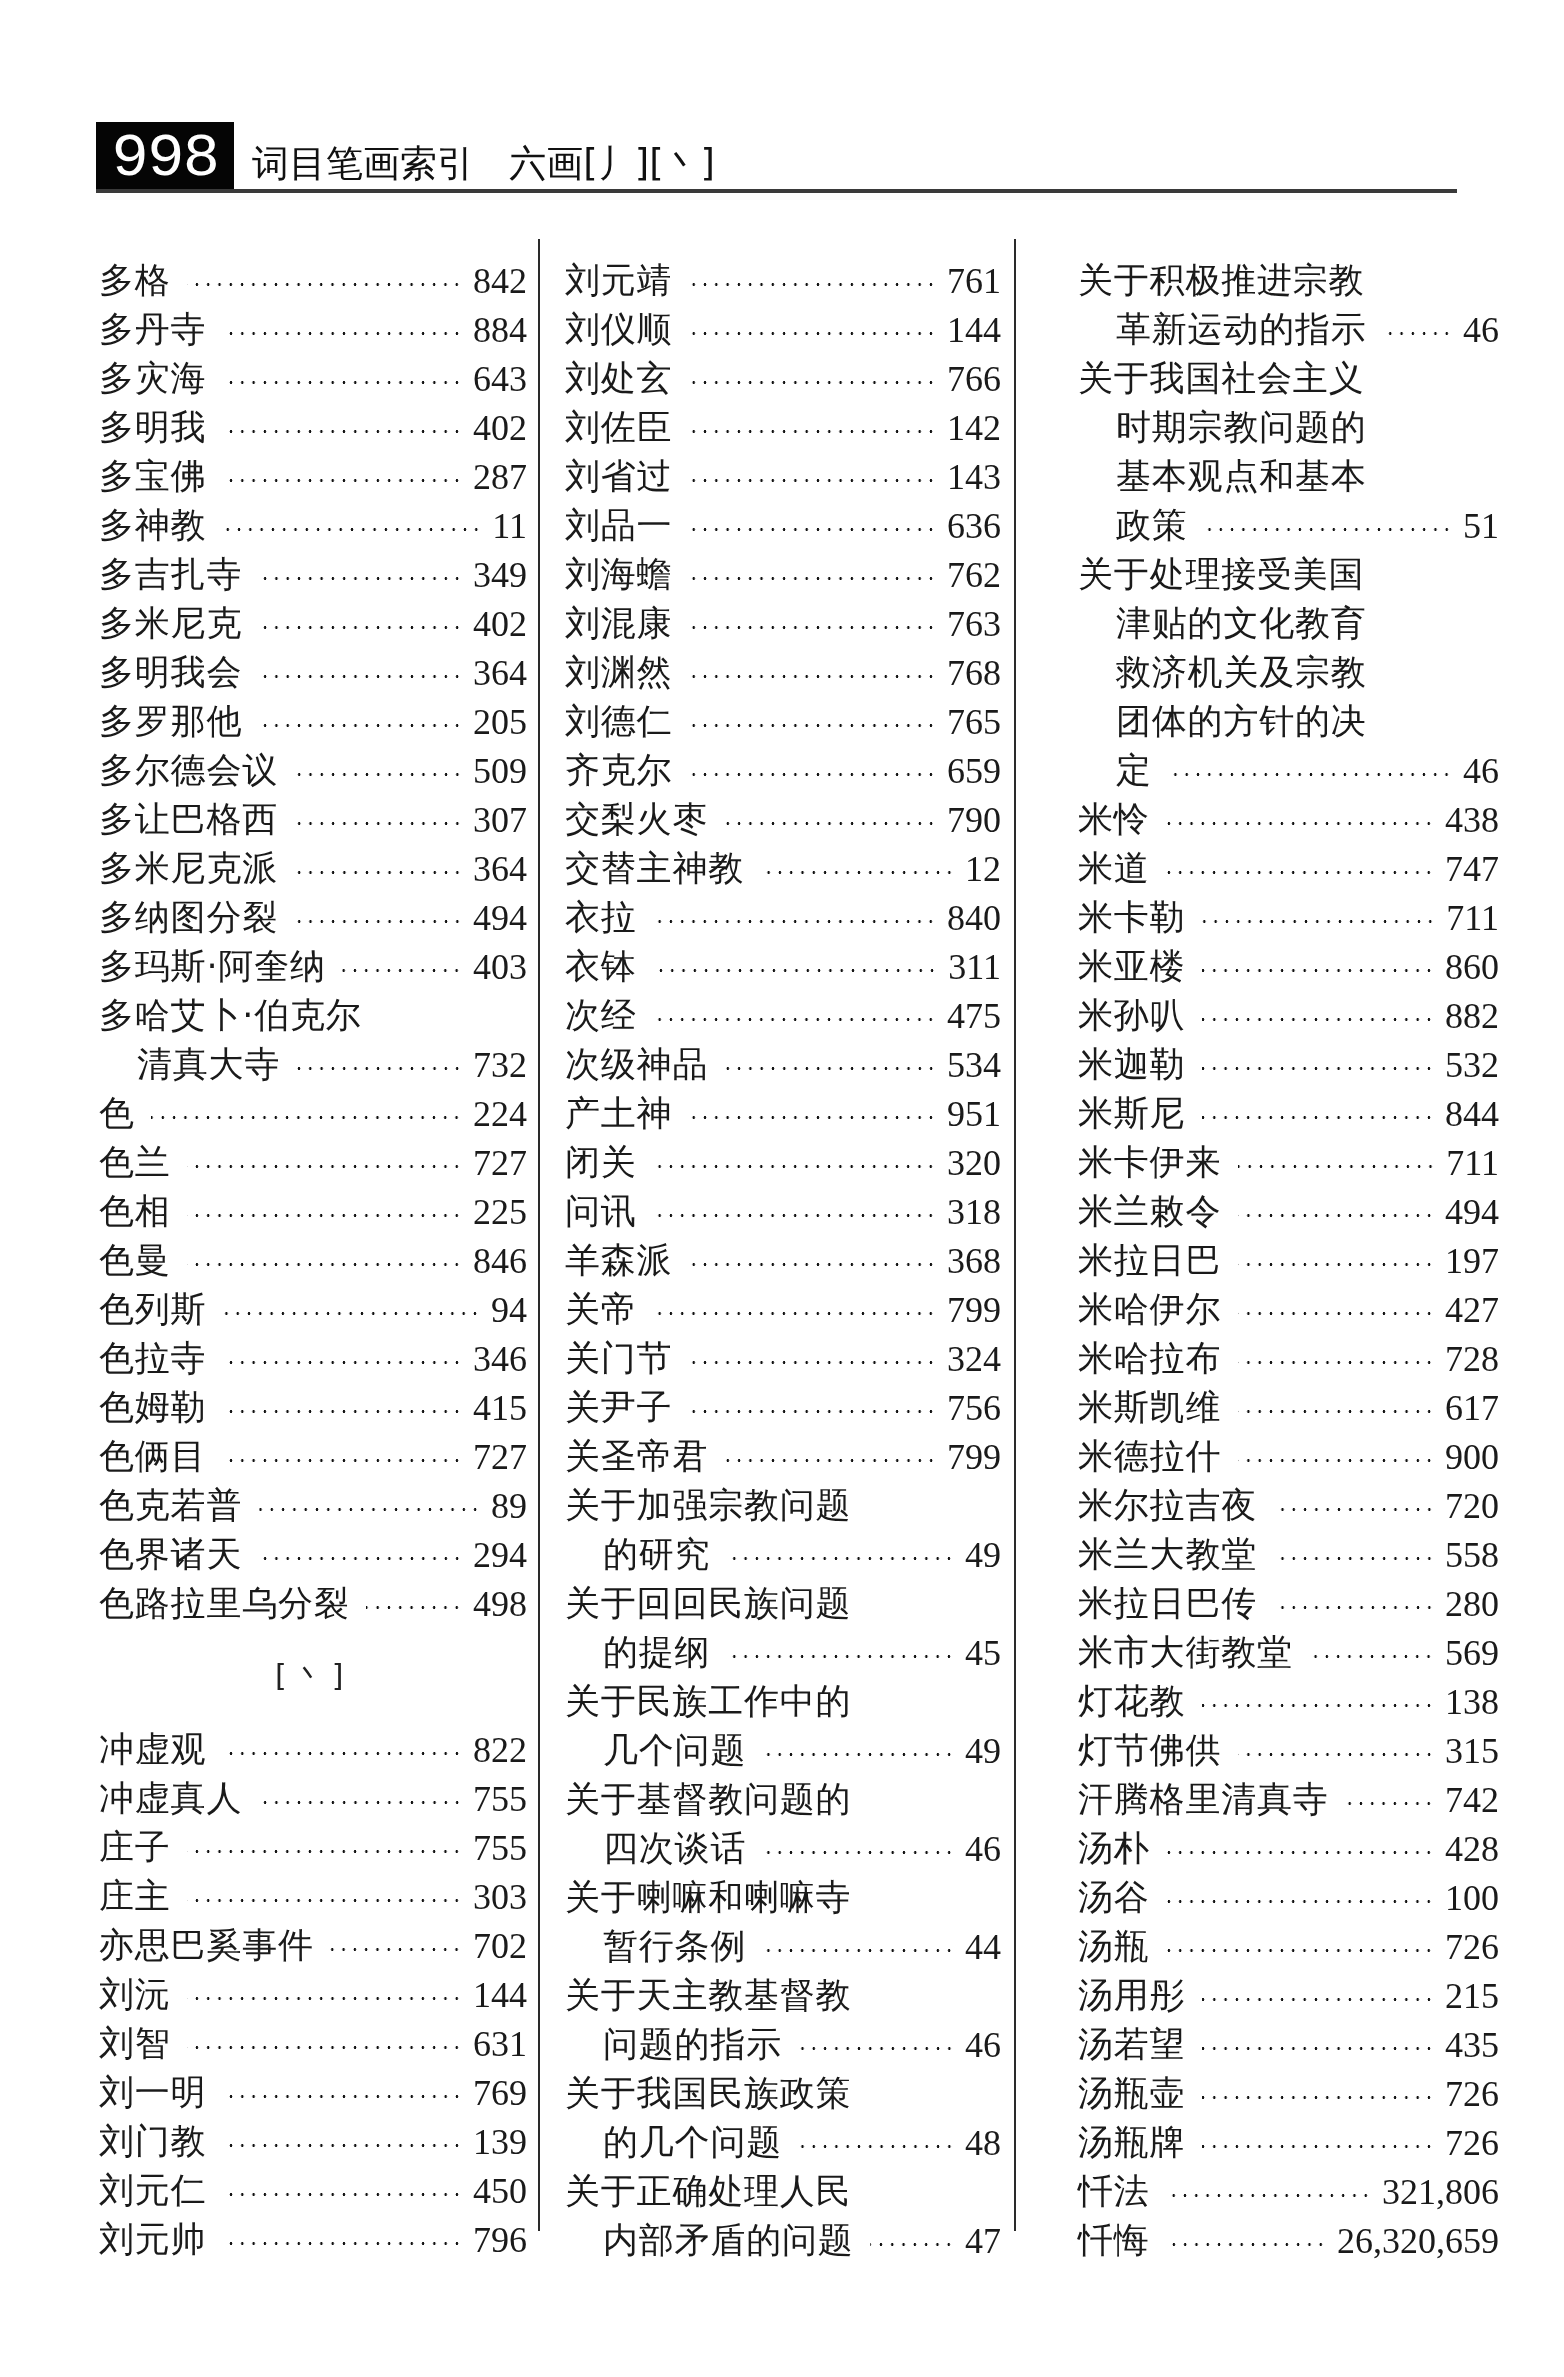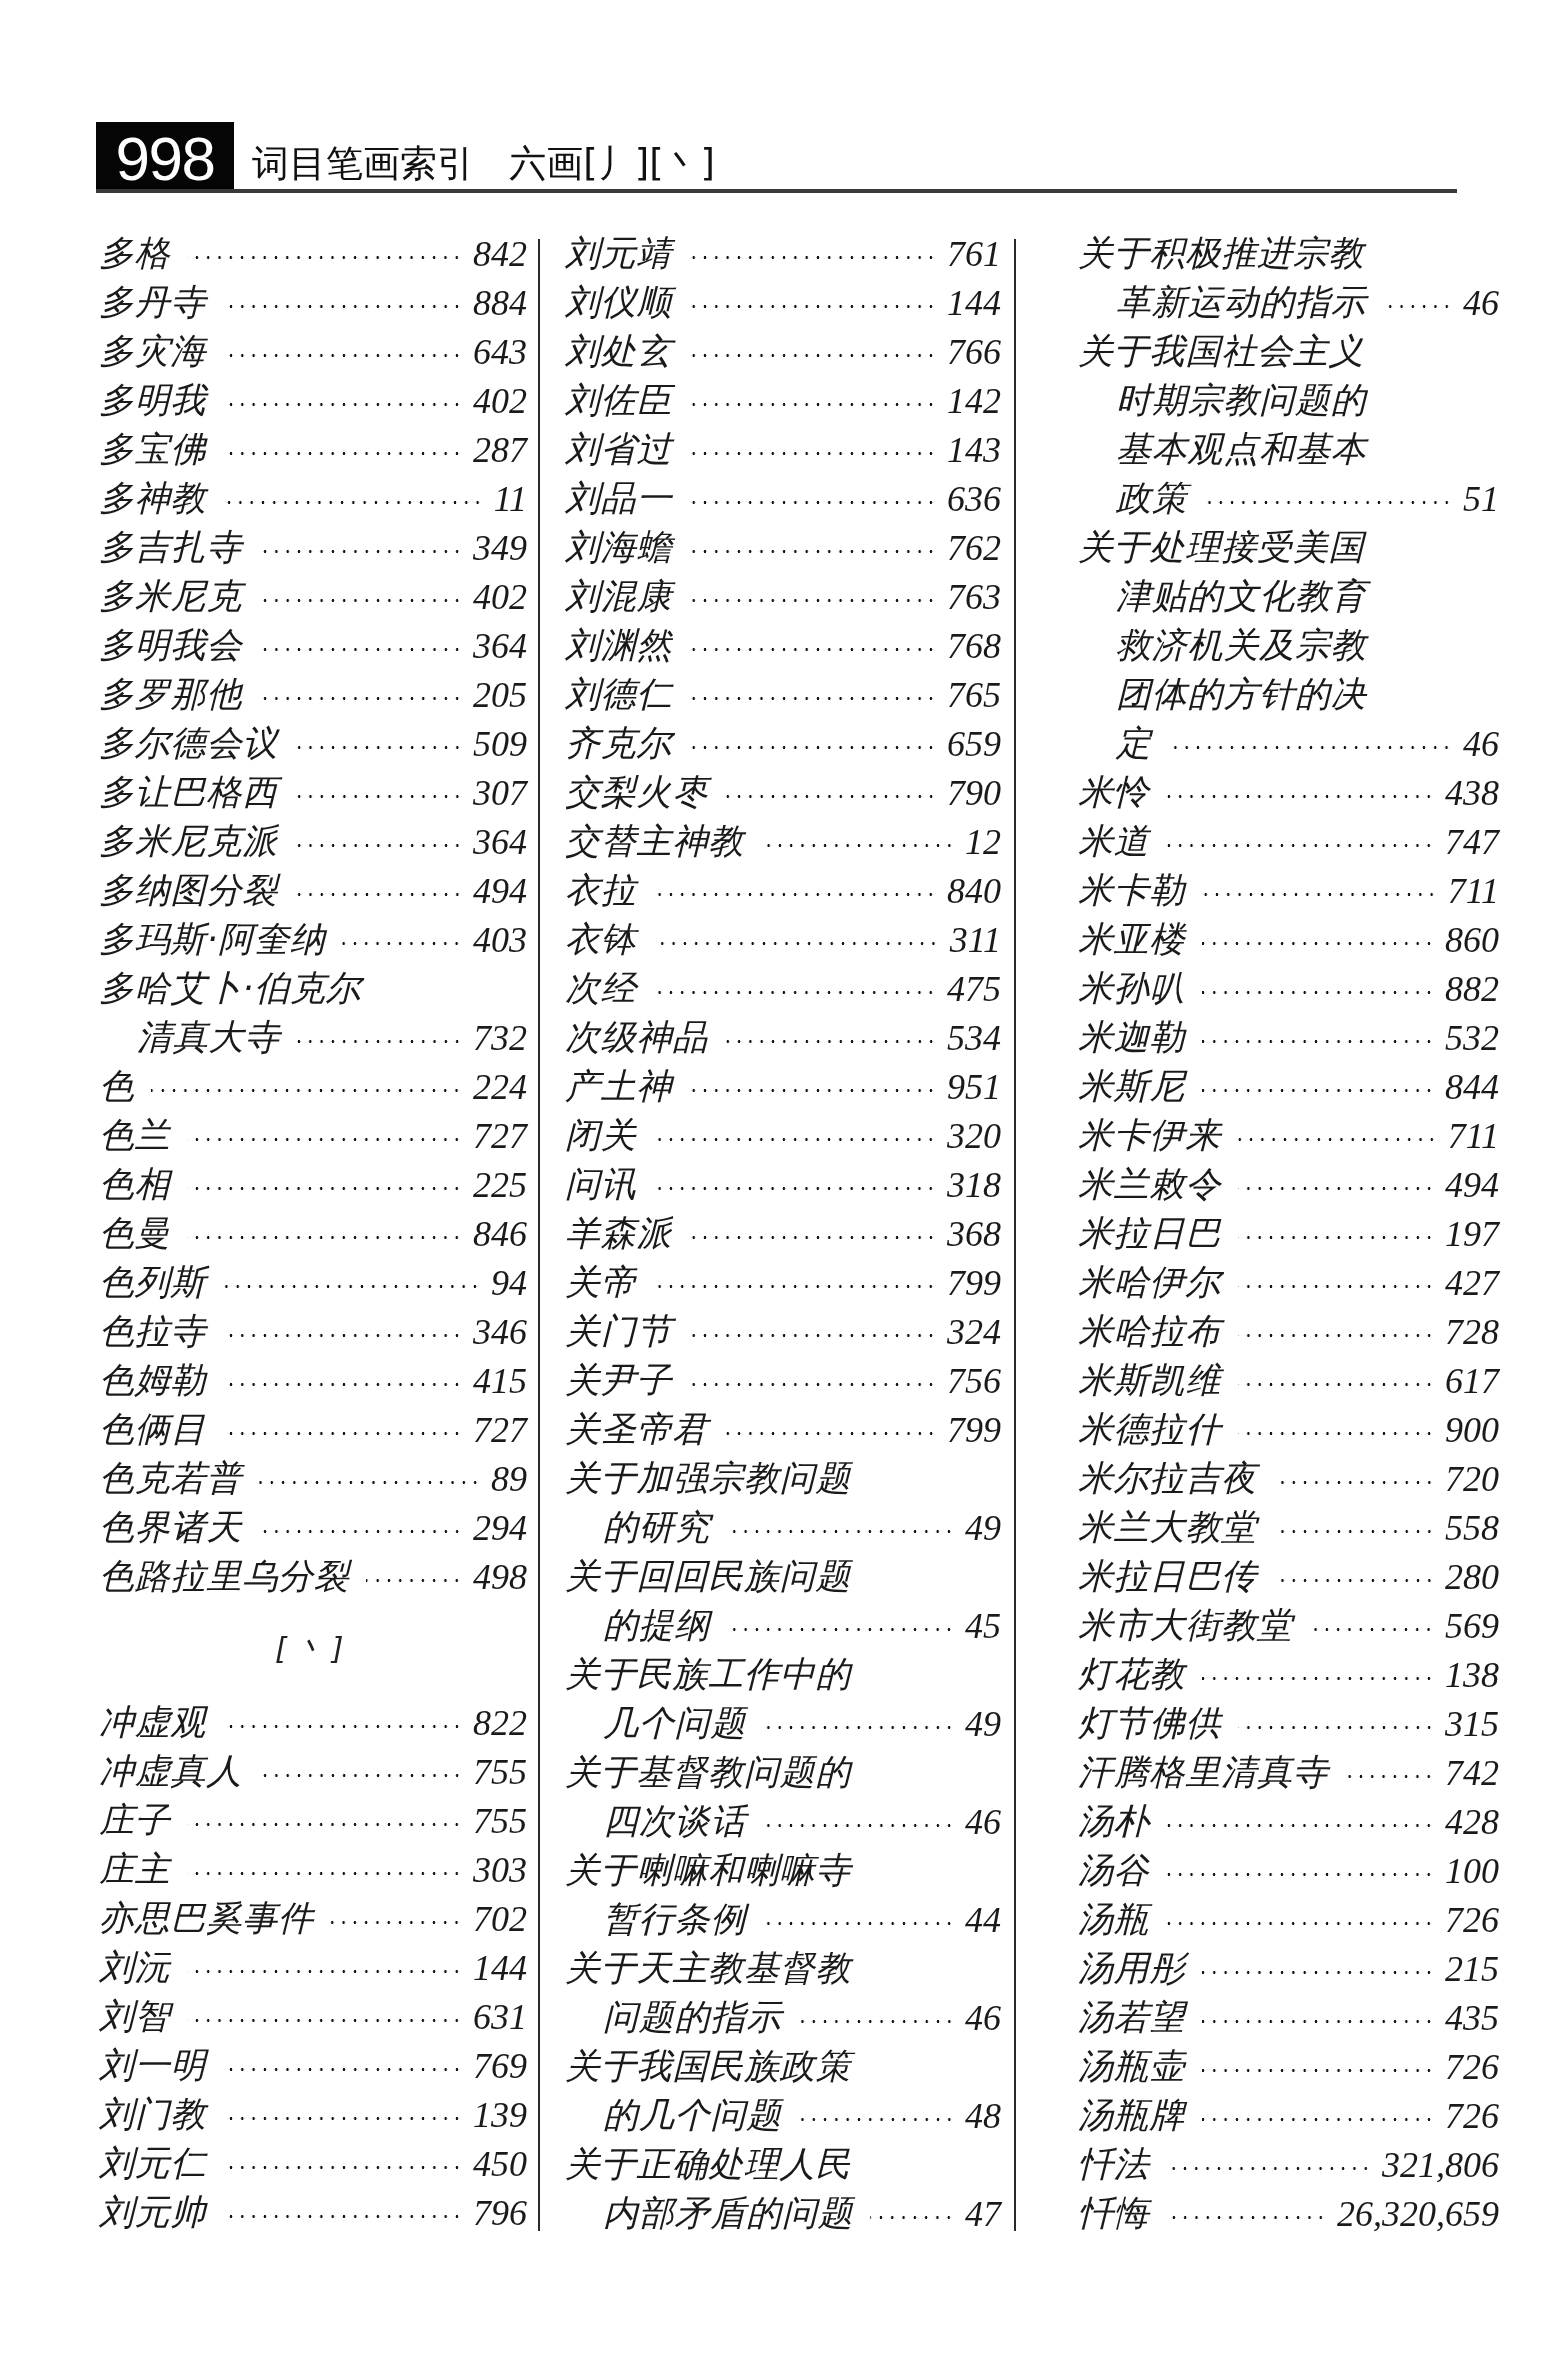--- a/index.html
+++ b/index.html
@@ -1,24 +1,24 @@
 <!DOCTYPE html>
 <html style="font-size:12px"><head>
 <meta charset="utf-8">
 <style>
   html, body { margin:0; padding:0; background:#ffffff; }
   body { width:1565px; height:2377px; position:relative; overflow:hidden;
          font-family:"DejaVu Serif","Liberation Serif",serif; color:#1a1a1a; }
   .page-num-box { position:absolute; left:96px; top:122px; width:138px; height:71px;
          background:#050505; color:#ffffff; display:flex; align-items:flex-end; justify-content:center;
-         font-family:Liberation Sans, sans-serif; font-size:62px; line-height:1; padding-bottom:3px; box-sizing:border-box; letter-spacing:-1.5px; }
+         font-family:Liberation Mono, monospace; font-size:62px; line-height:1; padding-bottom:3px; box-sizing:border-box; letter-spacing:-1.5px; }
   .running-head { position:absolute; left:252px; top:141px; font-size:37px; line-height:45px;
          font-family:"DejaVu Sans","Liberation Sans",sans-serif; color:#111; white-space:pre; }
   .head-rule { position:absolute; left:96px; top:189px; width:1361px; height:3.8px; background:#3a3a3a; }
-  .col { position:absolute; top:229px;font-style:italic; }
+  .col { position:absolute; top:256px; }
   .col-left { left:99px; width:428px; }
   .col-mid { left:565px; width:436px; }
   .col-right { left:1038px; width:421px;margin-left:40px; }
   .divider { position:absolute; top:239px; width:2.3px; height:1992px; background:#2a2a2a; }
   .row { height:49px; display:flex; align-items:center; font-size:35px; white-space:nowrap;
          font-family:"DejaVu Sans","Liberation Sans",sans-serif; }
   .row.indent { padding-left:38px; }
   .term { flex:0 0 auto; letter-spacing:0.8px; }
   .dots { flex:1 1 auto; margin:0 10.5px 0 16.5px; height:3px; align-self:center; margin-top:7.5px;
           background-image:radial-gradient(circle, #111 1.2px, transparent 1.5px);

